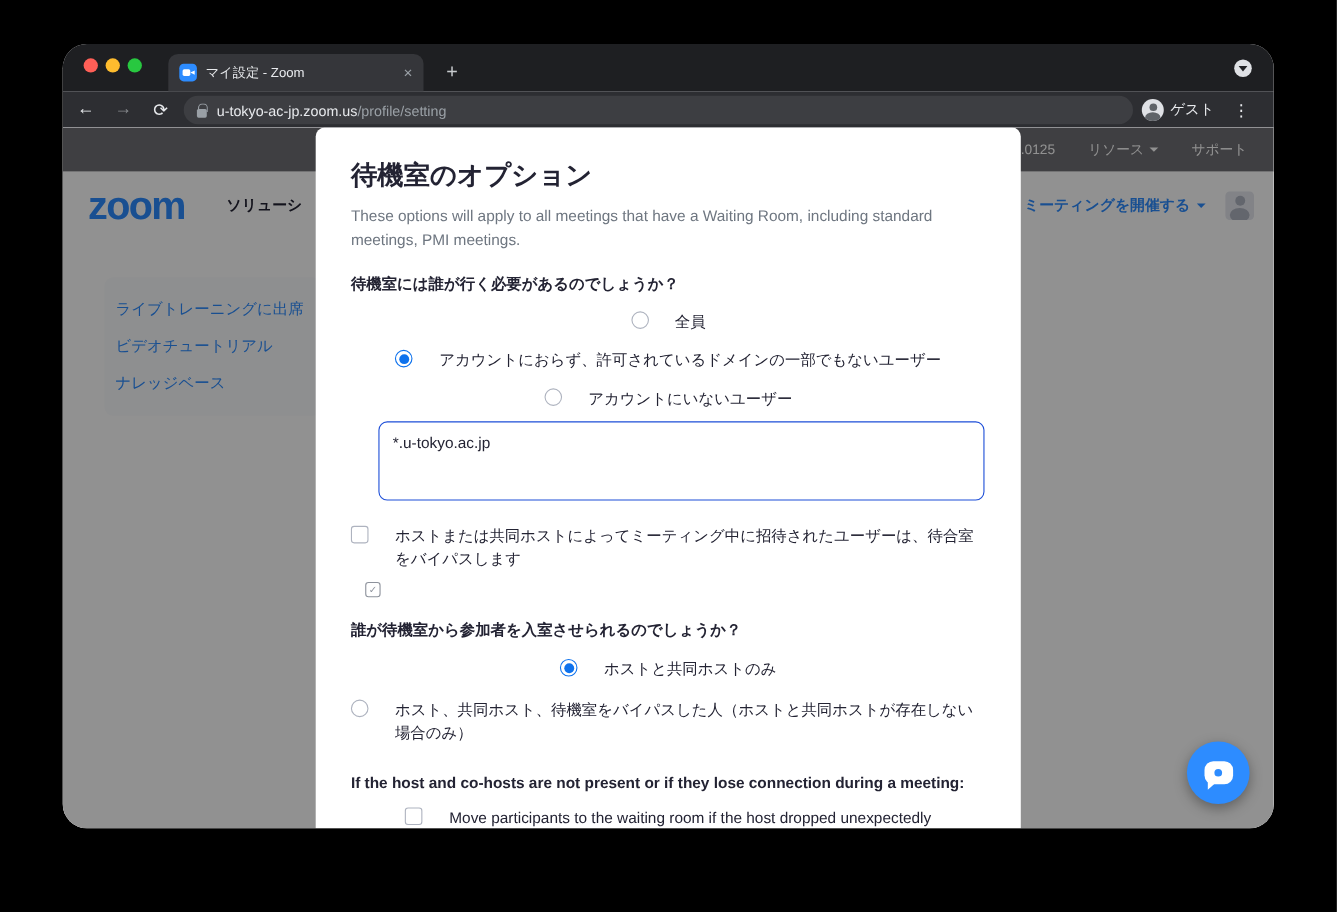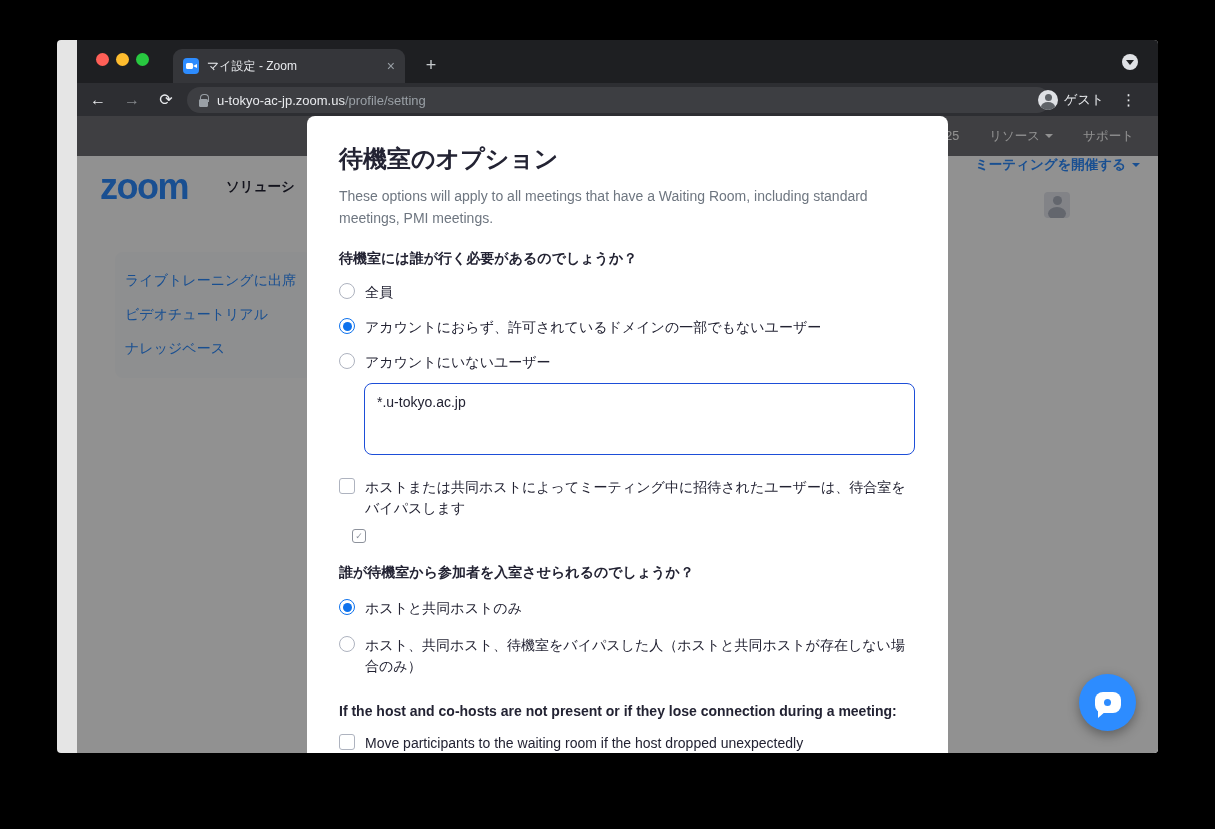--- a/index.html
+++ b/index.html
@@ -1,19 +1,19 @@
 <!DOCTYPE html>
 <html><head>
 <meta charset="utf-8">
 <style>
   * { margin:0; padding:0; box-sizing:border-box; }
   html,body { width:1215px; height:829px; background:#000; font-family:"Liberation Sans", sans-serif; overflow:hidden; }
 
   
-  .window { position:absolute; left:57px; top:40px; width:1101px; height:713px; border-radius:4px; overflow:hidden; background:#e5e5e5; box-shadow:0 18px 50px rgba(0,0,0,.65);padding-left:20px; }
+  .window { position:absolute; left:57px; top:40px; width:1101px; height:713px; border-radius:22px; overflow:hidden; background:#e5e5e5; box-shadow:0 18px 50px rgba(0,0,0,.65); }
 
   
   .tabstrip { position:relative; height:43px; background:#1e1f22; }
   .traffic { position:absolute; left:19px; top:13px; display:flex; gap:7px; }
   .traffic span { width:13px; height:13px; border-radius:50%; display:block; }
   .tl-close { background:#ff5f57; } .tl-min { background:#febc2e; } .tl-max { background:#28c840; }
   .tab { position:absolute; left:96px; bottom:0; width:232px; height:34px; background:#35363a; border-radius:9px 9px 0 0; display:flex; align-items:center; padding:0 10px; gap:8px; }
   .favicon { width:16px; height:16px; border-radius:4px; background:#2D8CFF; position:relative; flex:none; }
   .favicon::before { content:""; position:absolute; left:3px; top:5px; width:7px; height:6px; background:#fff; border-radius:1.5px; }
   .favicon::after { content:""; position:absolute; right:2px; top:5.5px; border-left:4px solid #fff; border-top:2.5px solid transparent; border-bottom:2.5px solid transparent; transform:scaleX(-1); }
@@ -43,35 +43,35 @@
   
   .viewport { position:relative; height:637px; background:#fff; overflow:hidden; }
 
   
   .z-topbar { height:40px; background:#707075; display:flex; align-items:center; justify-content:flex-end; gap:30px; padding-right:24px; color:#fff; font-size:12.5px; }
   .z-topbar .item { display:flex; align-items:center; gap:5px; }
   .chev { border-left:4px solid transparent; border-right:4px solid transparent; border-top:4.5px solid currentColor; display:inline-block; }
   .z-header { height:62px; background:#fff; display:flex; align-items:center; padding:0 18px 0 23px; position:relative; }
   .z-logo { font-size:36px; font-weight:700; color:#2D8CFF; letter-spacing:-1.5px; line-height:1; }
   .z-nav { margin-left:38px; font-size:13.5px; color:#232333; font-weight:700; }
-  .z-right { position:absolute; right:18px; display:flex; align-items:center; gap:18px;flex-direction:column; }
+  .z-right { position:absolute; right:18px; display:flex; align-items:center; gap:18px; }
   .z-host { color:#2D8CFF; font-size:13.5px; font-weight:700; display:flex; align-items:center; gap:6px; }
   .z-avatar { width:26px; height:26px; border-radius:4px; background:#e4e6ed; position:relative; overflow:hidden; }
   .z-avatar::before { content:""; position:absolute; left:8.5px; top:4px; width:9px; height:9px; border-radius:50%; background:#aeb3c0; }
   .z-avatar::after { content:""; position:absolute; left:4px; top:15px; width:18px; height:13px; border-radius:50%; background:#aeb3c0; }
   .z-sidebar { position:absolute; left:38px; top:136px; width:197px; background:#fafbfd; border-radius:8px; padding:12px 10px; }
   .z-link { color:#2D8CFF; font-size:14px; padding:8px 0; white-space:nowrap; }
 
   
   .overlay { position:absolute; inset:0; background:rgba(0,0,0,0.43); z-index:5; }
   .modal { position:absolute; left:230px; top:0; width:641px; height:660px; background:#fff; border-radius:8px; z-index:10; padding:0 32px; color:#232333; }
   .m-title { margin-top:27px; font-size:24px; font-weight:600; }
   .m-desc { margin-top:11px; font-size:14px; color:#6e7680; line-height:1.55; max-width:540px; }
   .m-q { margin-top:21px; font-size:14px; font-weight:700; }
-  .opt { display:flex; align-items:flex-start; margin-top:14px; gap:10px; }
+  .opt { display:flex; align-items:flex-start; margin-top:14px; gap:24px;justify-content:center; }
   .radio { width:16px; height:16px; border-radius:50%; border:1.5px solid #aeb3bf; background:#fff; flex:none; margin-top:1px; position:relative; }
   .radio.checked { border-color:#0E72ED; }
   .radio.checked::after { content:""; position:absolute; inset:2.5px; border-radius:50%; background:#0E72ED; }
   .cbox { width:16px; height:16px; border-radius:3px; border:1.5px solid #aeb3bf; background:#fff; flex:none; margin-top:1px; }
   .opt-label { font-size:14px; line-height:1.5; max-width:548px; }
   .domains { display:block; margin:10px 0 0 25px; width:551px; height:72px; border:1px solid #1d4ed8; border-radius:8px; padding:10px 12px; font-size:14px; color:#232333; font-family:"Liberation Sans", sans-serif; resize:none; outline:none; background:#fff; }
   .mini-check { margin:10px 0 0 13px; width:14px; height:14px; border:1.3px solid #8d929c; border-radius:3px; display:flex; align-items:center; justify-content:center; font-size:9px; color:#8d929c; }
   .opt.cb1 { margin-top:22px; }
   .opt.q2a { margin-top:16px; }
   .m-q.en { margin-top:26px; }

